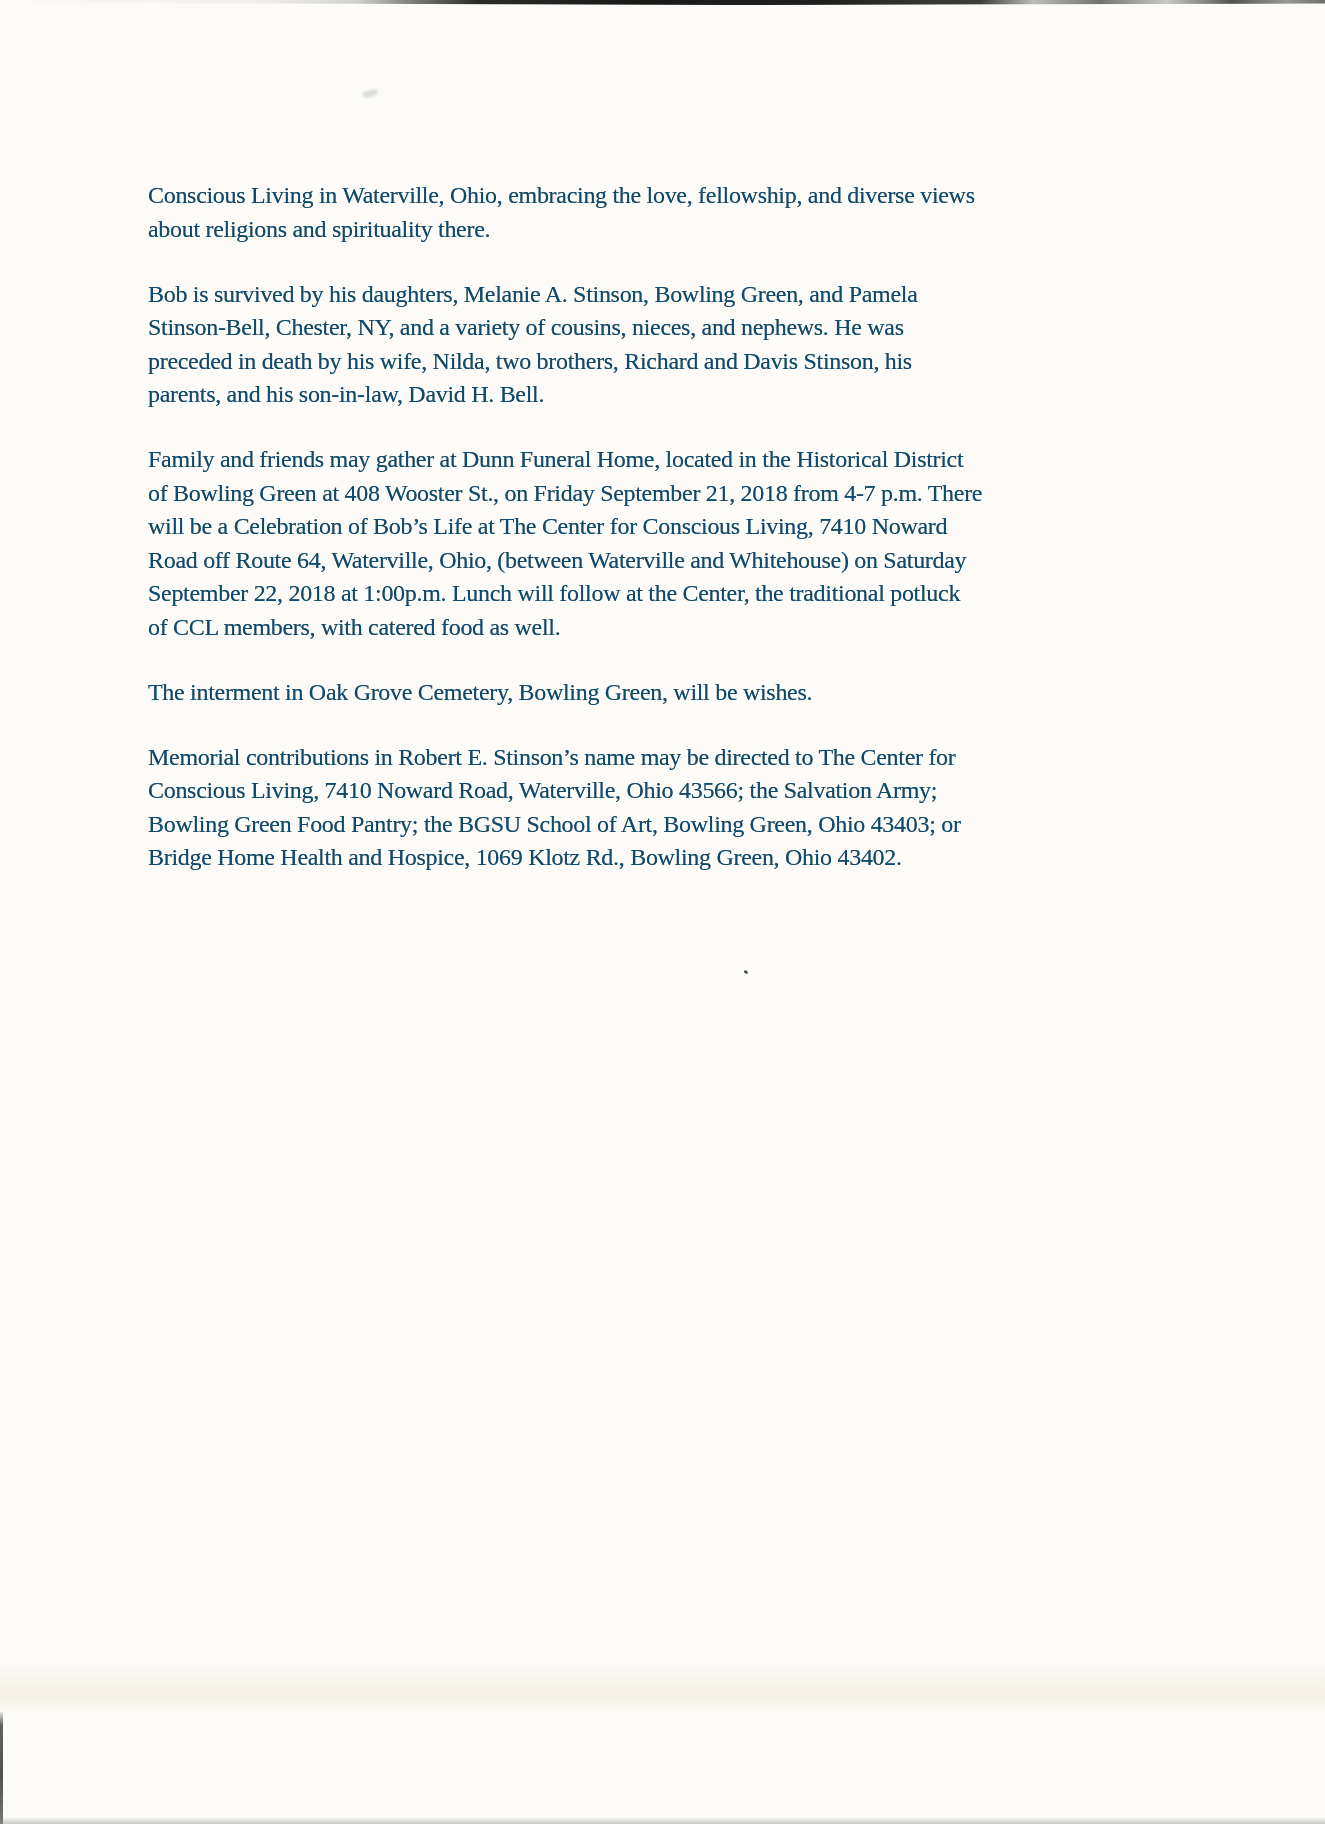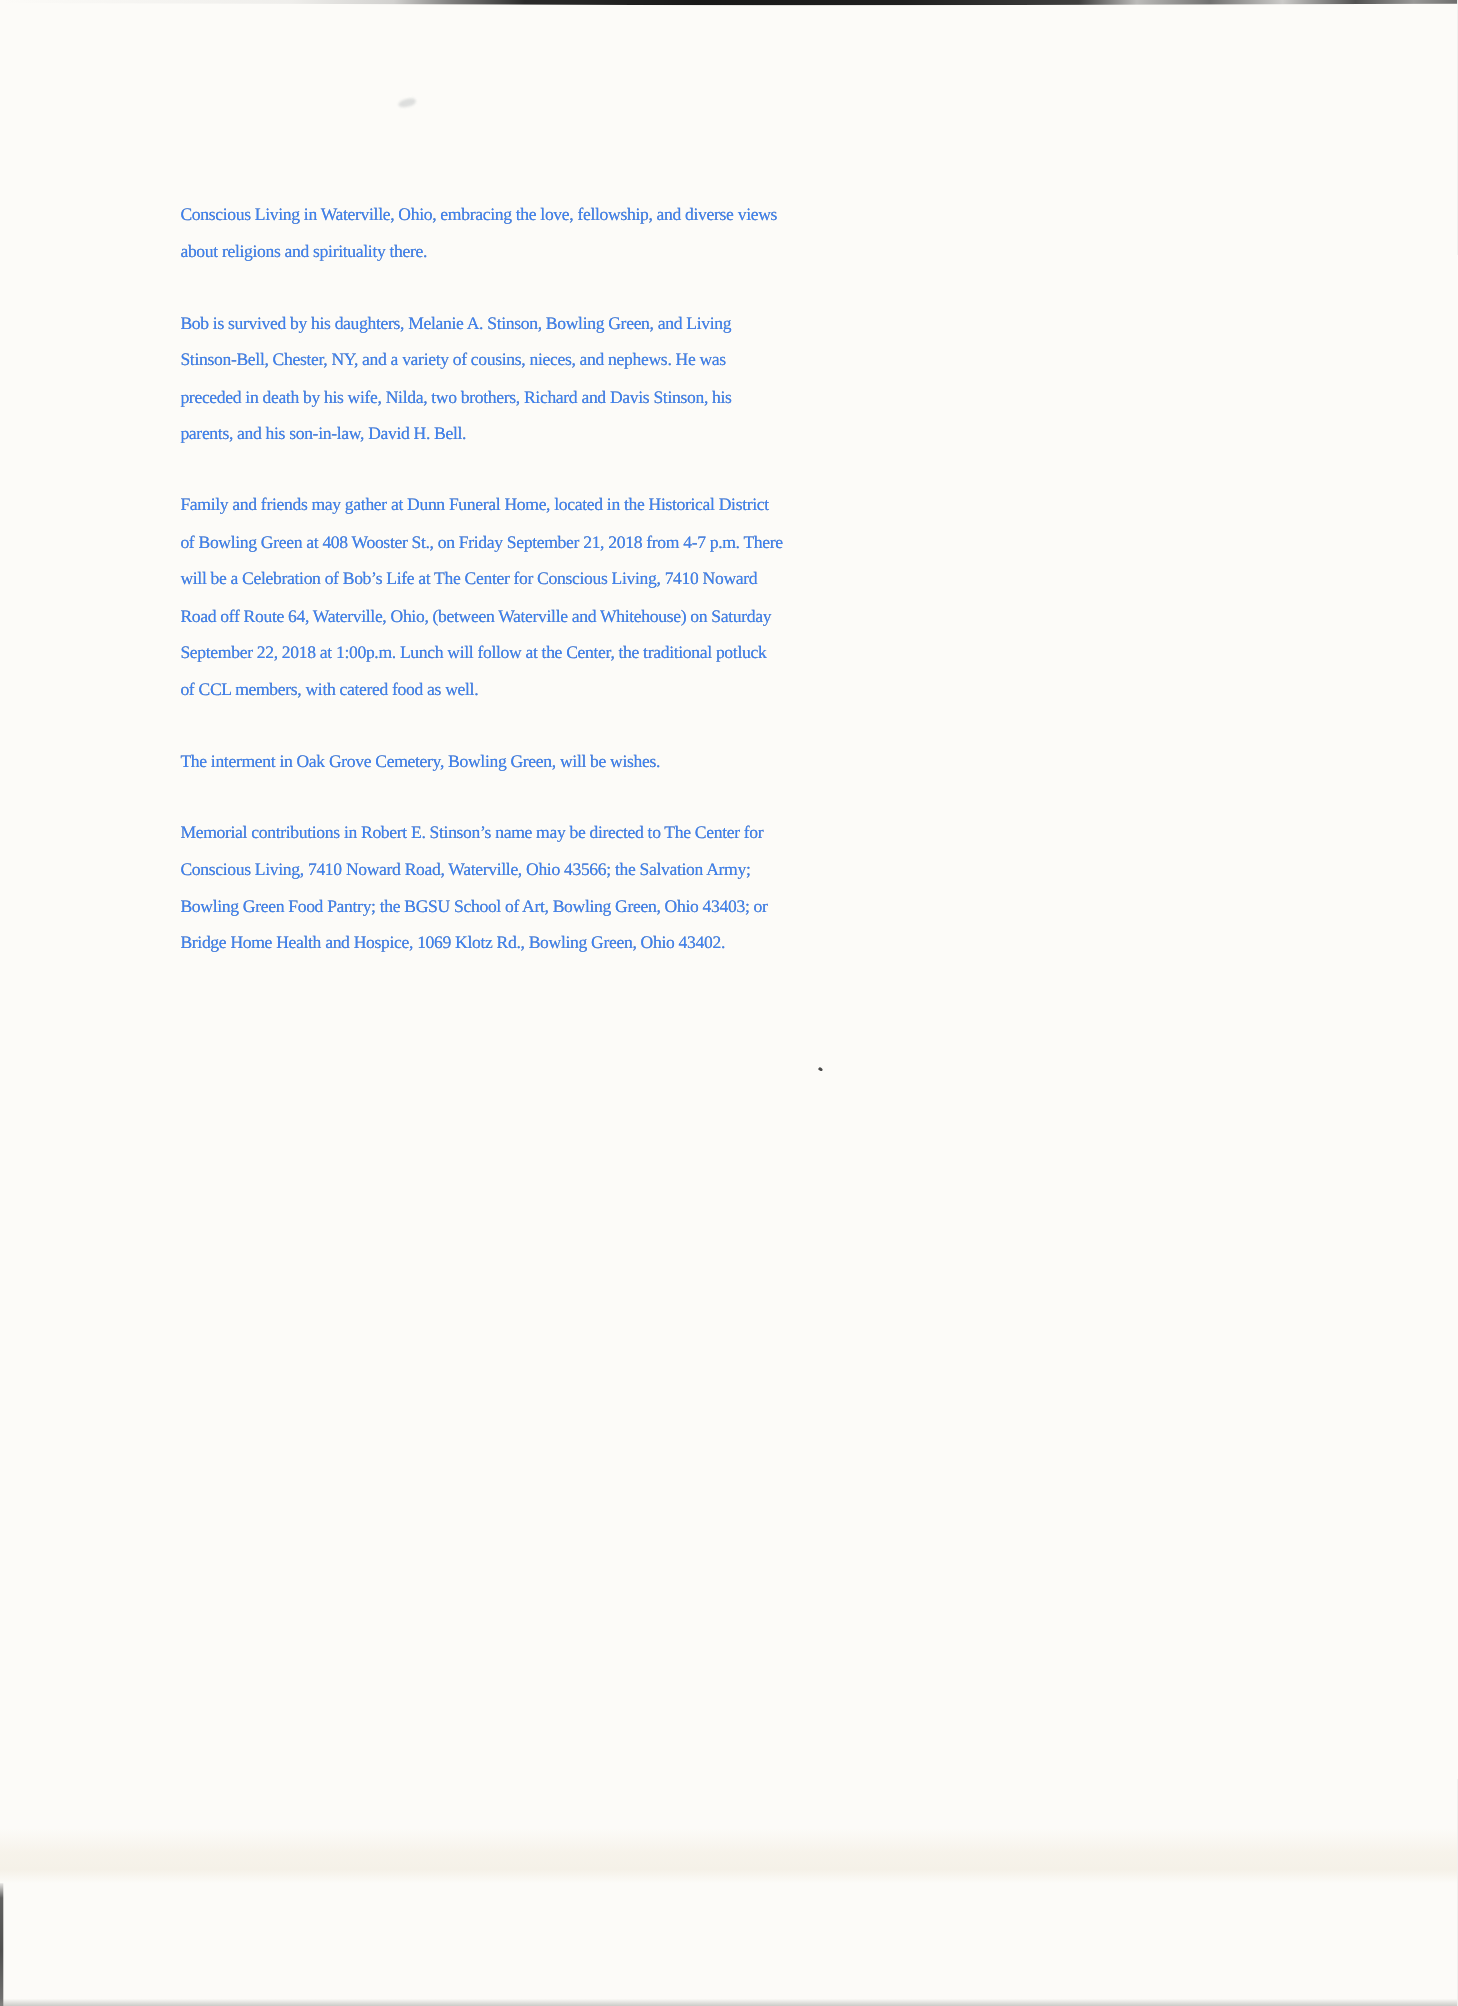--- a/index.html
+++ b/index.html
@@ -77,46 +77,46 @@
     position: absolute;
     left: 362px; top: 90px;
     width: 16px; height: 7px;
     border-radius: 60% 40% 50% 50%;
     background: rgba(150,155,160,0.30);
     transform: rotate(-12deg);
     filter: blur(1px);
   }
   .body-text {
     position: absolute;
-    left: 164px;
+    left: 148px;
     top: 179px;
     width: 1150px;
-    font-size: 16px;
+    font-size: 24px;
     line-height: 33.5px;
     letter-spacing: -0.3px;
-    color: #3b82f6;
+    color: #0c4a6e;
     text-shadow: 0 0 0.5px rgba(40,40,40,0.55);
   }
   .body-text p {
     margin: 0 0 31.5px 0;
     white-space: pre-line;
   }
 </style>
 </head>
 <body>
 
 <div class="page">
 
   <div class="top-line"></div>
   <div class="smudge"></div>
 
   <div class="body-text">
     <p>Conscious Living in Waterville, Ohio, embracing the love, fellowship, and diverse views
 about religions and spirituality there.</p>
-    <p>Bob is survived by his daughters, Melanie A. Stinson, Bowling Green, and Living
+    <p>Bob is survived by his daughters, Melanie A. Stinson, Bowling Green, and Pamela
 Stinson-Bell, Chester, NY, and a variety of cousins, nieces, and nephews. He was
 preceded in death by his wife, Nilda, two brothers, Richard and Davis Stinson, his
 parents, and his son-in-law, David H. Bell.</p>
     <p>Family and friends may gather at Dunn Funeral Home, located in the Historical District
 of Bowling Green at 408 Wooster St., on Friday September 21, 2018 from 4-7 p.m. There
 will be a Celebration of Bob’s Life at The Center for Conscious Living, 7410 Noward
 Road off Route 64, Waterville, Ohio, (between Waterville and Whitehouse) on Saturday
 September 22, 2018 at 1:00p.m. Lunch will follow at the Center, the traditional potluck
 of CCL members, with catered food as well.</p>
     <p>The interment in Oak Grove Cemetery, Bowling Green, will be wishes.</p>

